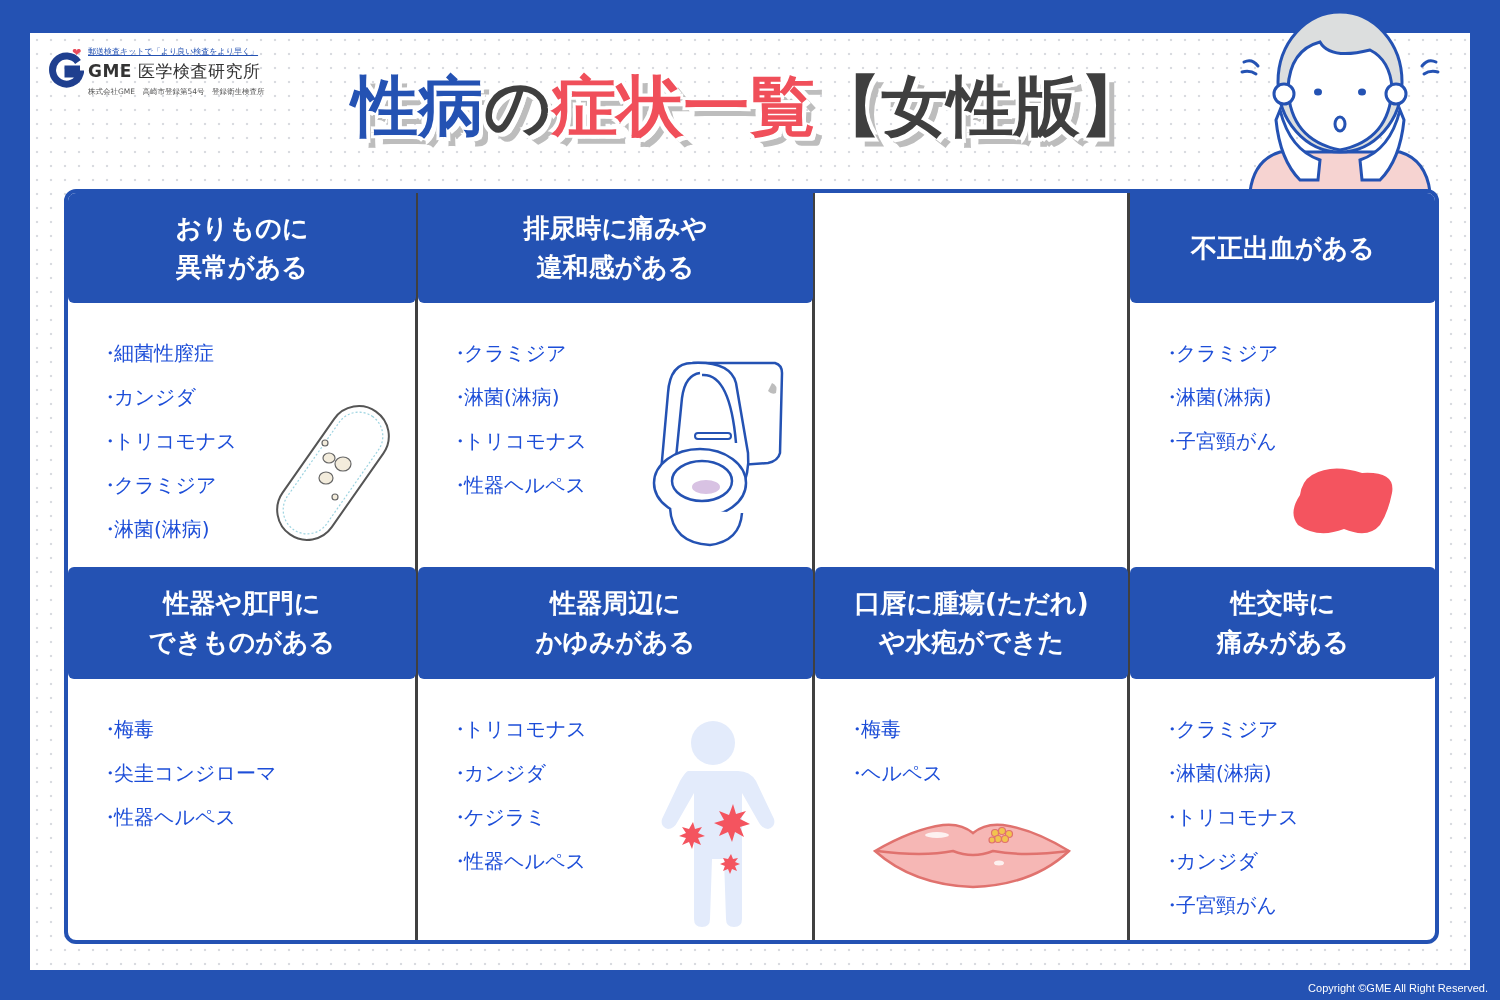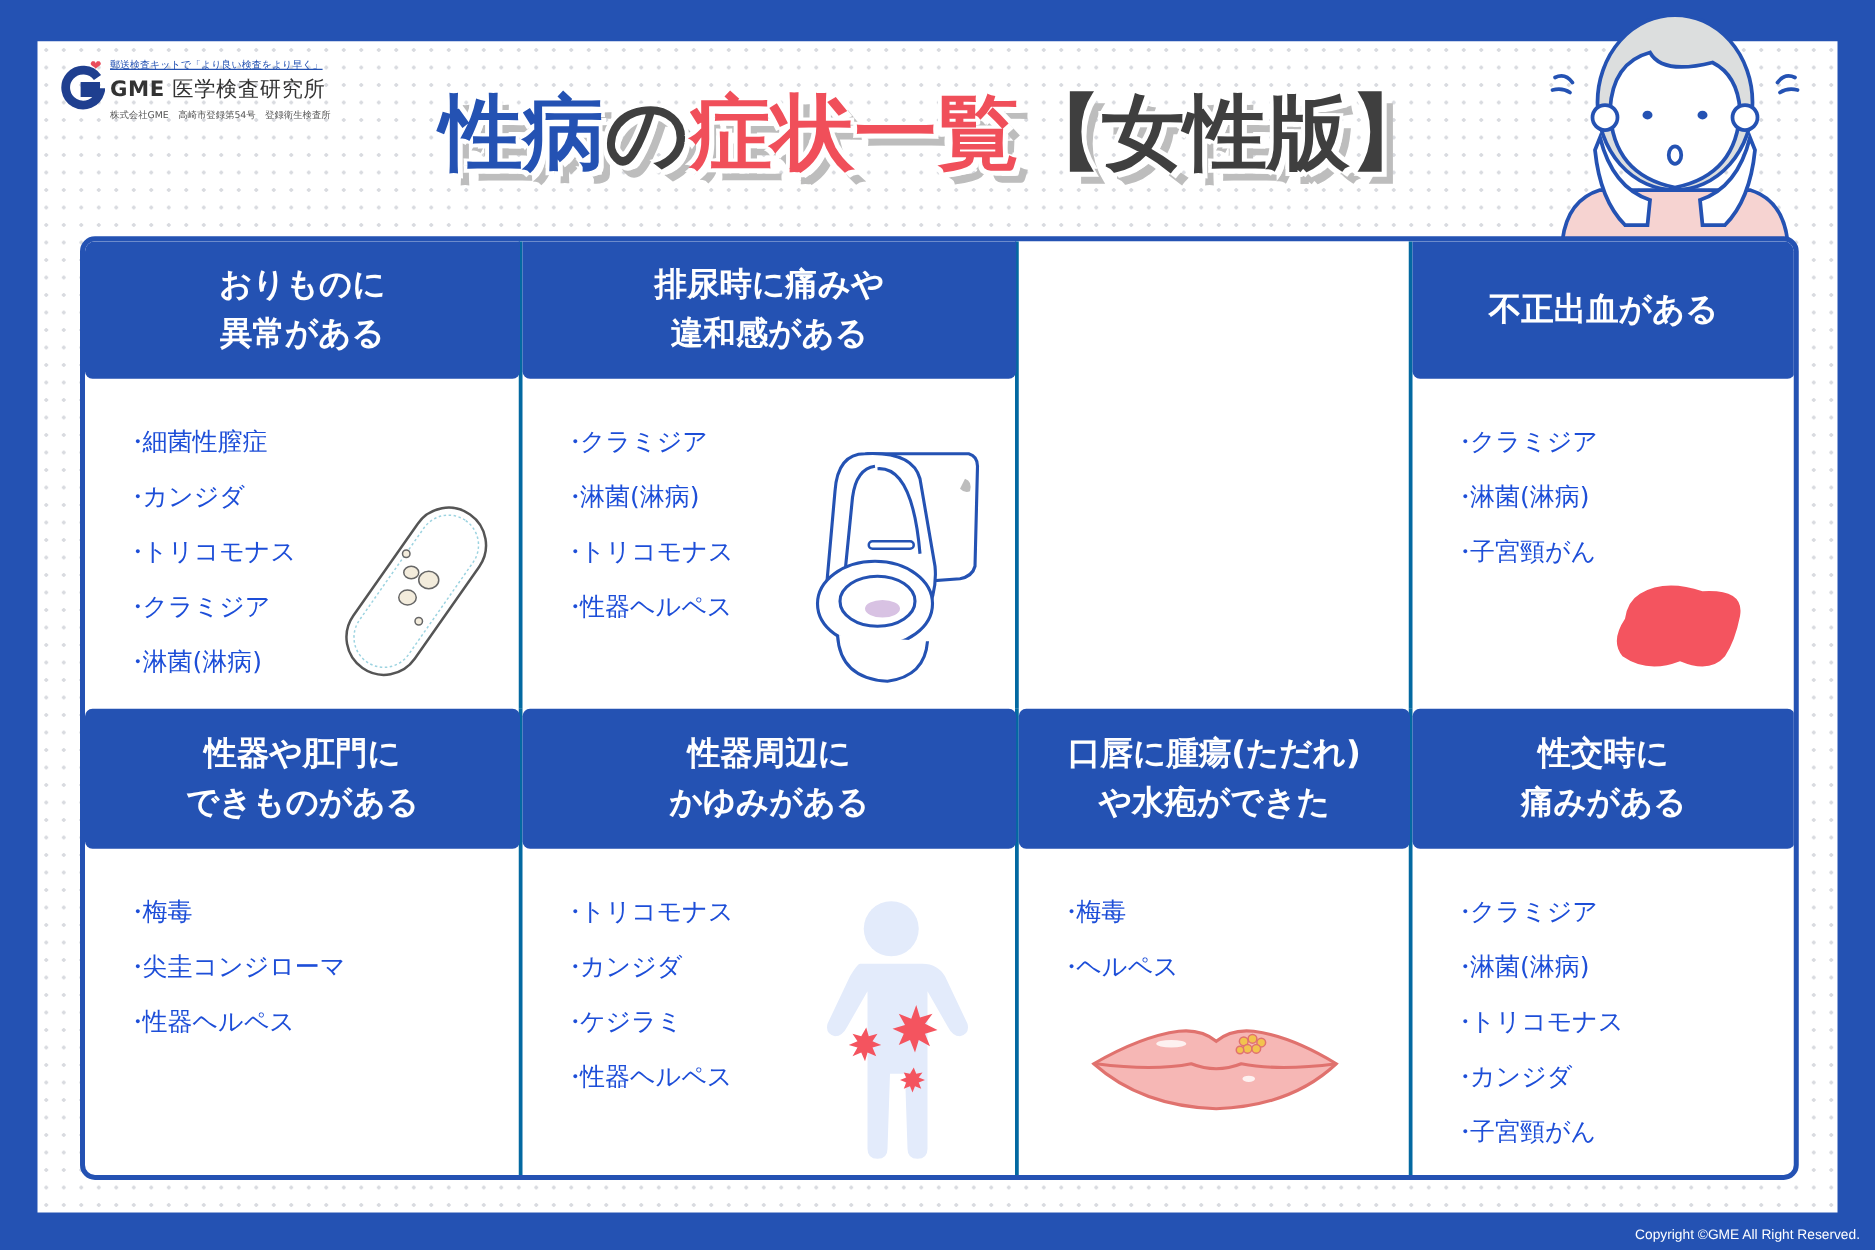--- a/index.html
+++ b/index.html
@@ -40,21 +40,21 @@
   .character { position: absolute; left: 1240px; top: 0; width: 200px; height: 192px; }
 
   
   .grid {
     position: absolute; left: 64px; top: 189px; width: 1375px; height: 755px;
     border: 4px solid #2452b3; border-radius: 12px; background: #fff; overflow: hidden;
     display: grid;
     grid-template-columns: 350px 397px 315px 1fr;
     grid-template-rows: 1fr 1fr;
   }
-  .cell { position: relative; border-right: 3px solid #0369a1; display: flex; flex-direction: column; }
+  .cell { position: relative; border-right: 3px solid #404040; display: flex; flex-direction: column; }
   .cell.last-col { border-right: none; }
   .cell.top-row { border-bottom: 0; }
   .cell-head {
     height: 110px; background: #2452b3; color: #fff;
     display: flex; align-items: center; justify-content: center; text-align: center;
     font-size: 26px; font-weight: bold; line-height: 1.5;
     border-radius: 0 0 6px 6px;
     margin-right: -1px;
   }
   .cell-head span { white-space: pre-line; }

